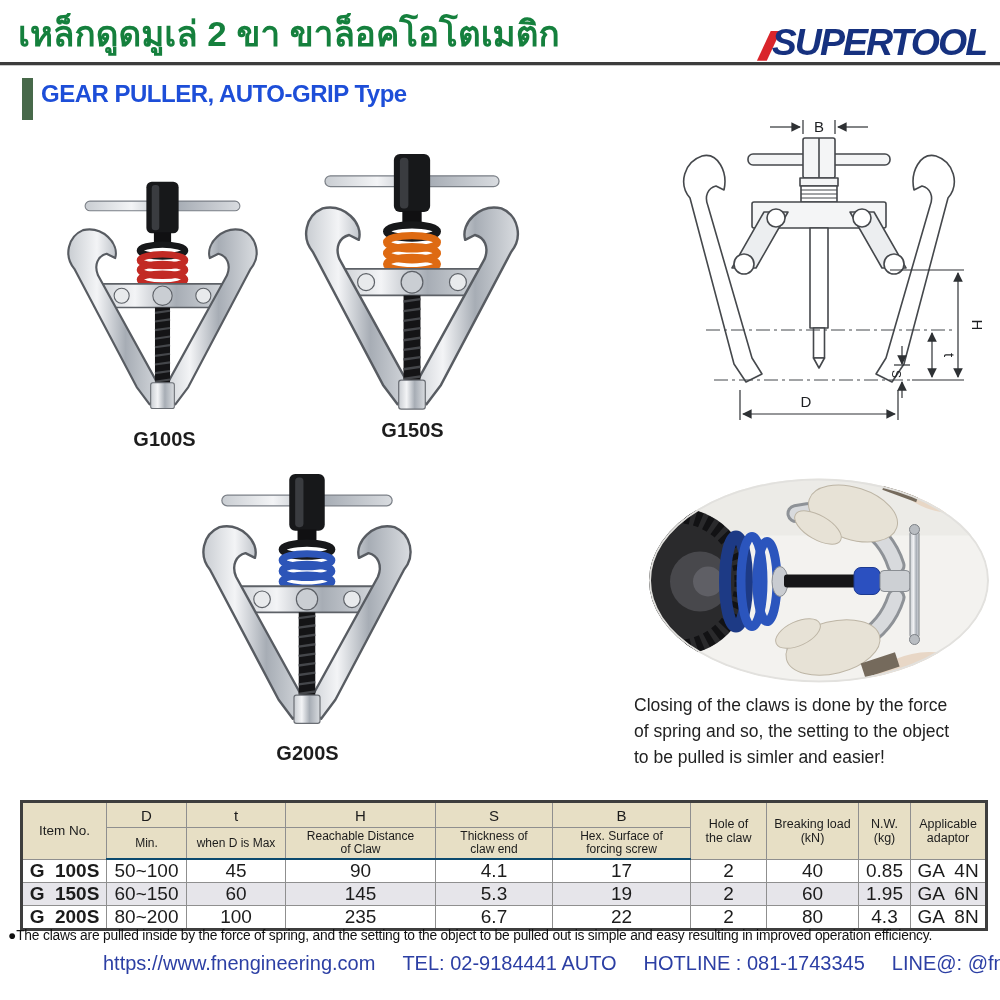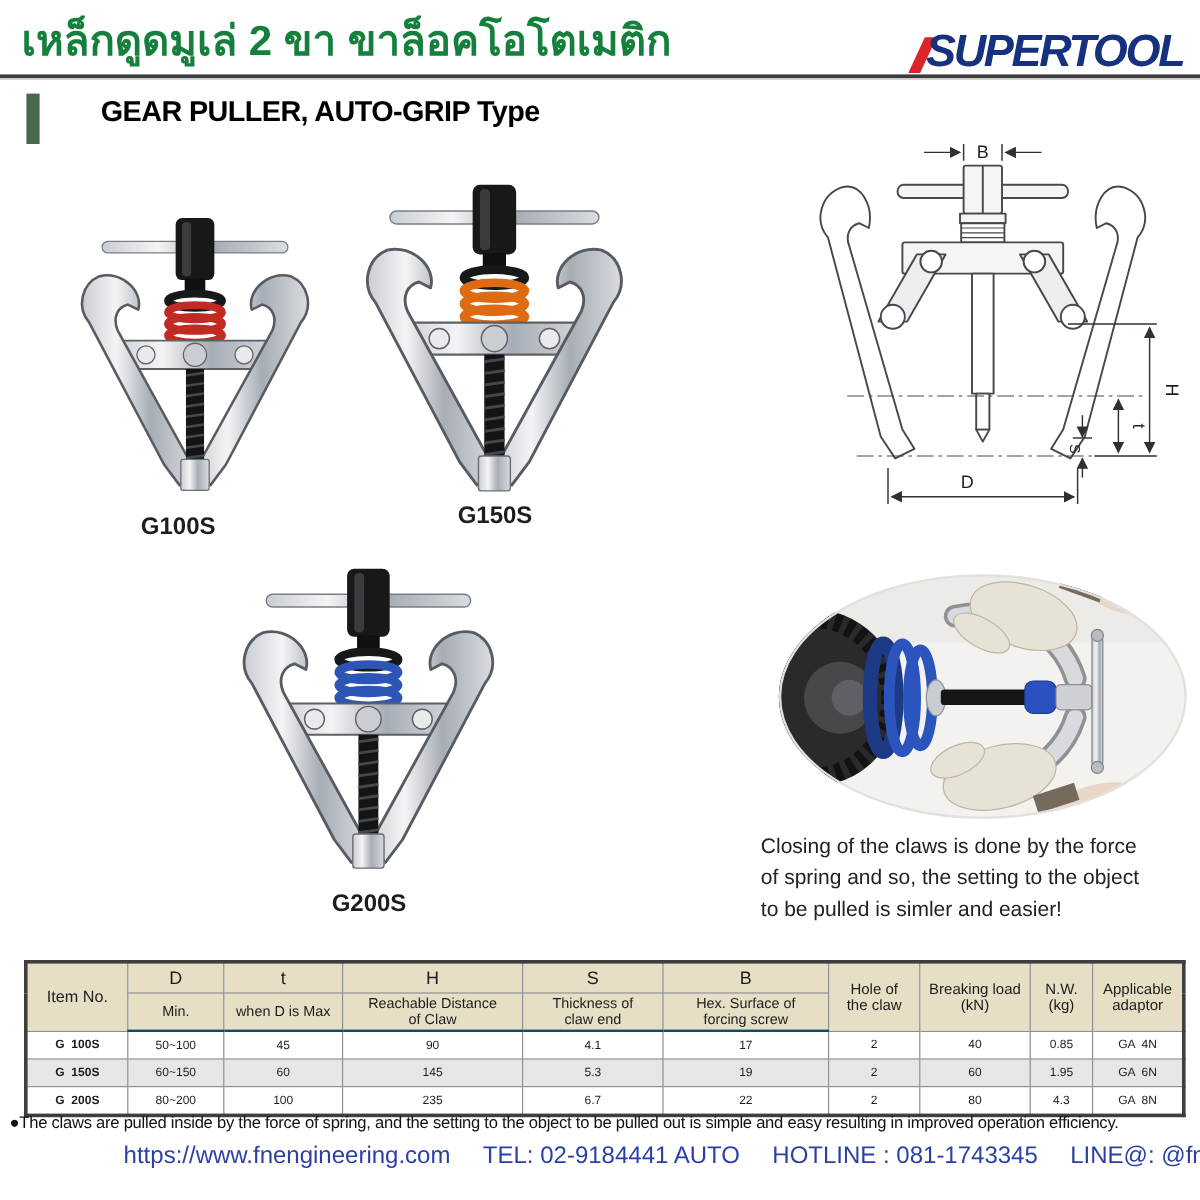--- a/index.html
+++ b/index.html
@@ -7,25 +7,25 @@
         font-family:"Liberation Sans", sans-serif;color:#1c1c1c;}
   .abs{position:absolute;}
 
   
   .thai-title{left:18px;top:6px;font-size:35px;font-weight:bold;color:#15803d;white-space:nowrap;}
   .logo{left:748px;top:14px;width:247px;height:50px;}
   .top-rule{left:0;top:62px;width:1000px;height:3px;background:#3c3c3c;border-bottom:1px solid #c9c9c9;}
 
   
   .green-bar{left:22px;top:78px;width:11px;height:42px;background:#47694a;}
-  .section-title{left:41px;top:80px;font-size:24px;font-weight:bold;color:#000000;letter-spacing:-0.5px;margin-left:43px;}
+  .section-title{left:41px;top:80px;font-size:24px;font-weight:bold;color:#1d4ed8;letter-spacing:-0.5px;}
 
   
   .model-label{font-size:20px;font-weight:bold;text-align:center;color:#1d1d1d;}
-  .lbl1{left:41px;top:428px;width:215px;}
+  .lbl1{left:57px;top:428px;width:215px;}
   .lbl2{left:290px;top:419px;width:245px;}
   .lbl3{left:170px;top:742px;width:275px;text-align:center;}
 
   .puller{display:block;}
   .p1{left:55px;top:175px;width:215px;height:250px;}
   .p2{left:288px;top:148px;width:248px;height:278px;}
   .p3{left:168px;top:468px;width:278px;height:272px;}
 
   .diagram{left:650px;top:110px;width:340px;height:334px;}
   .use-photo{left:648px;top:476px;width:342px;height:210px;}
@@ -35,21 +35,21 @@
   
   .spec-table-wrap{left:20px;top:800px;width:965px;}
   table.spec{border-collapse:collapse;table-layout:fixed;width:965px;border:3px solid #3e3e3e;}
   table.spec th, table.spec td{border:1px solid #8f8f8f;text-align:center;vertical-align:middle;padding:0 2px;}
   table.spec thead th{background:#e7dfc5;font-weight:normal;}
   table.spec thead tr:last-child th{border-bottom:2px solid #0c4a6e;}
   th.col-letter{font-size:15px;height:24px;}
   th.col-sub{font-size:12px;line-height:13px;height:30px;white-space:pre-line;}
   th.col-span{font-size:12.5px;line-height:14px;white-space:pre-line;}
   th.col-item{font-size:13.5px;}
-  tbody td{font-size:10px;height:22px;background:#ffffff;border-top:1px solid #bdbdbd;}
+  tbody td{font-size:19px;height:22px;background:#ffffff;border-top:1px solid #bdbdbd;}
   tbody tr.stripe td{background:#e6e5ea;}
   tbody td.item-cell{font-weight:bold;white-space:pre;}
   tbody td.adaptor-cell{white-space:pre;}
 
   .footnote{left:8px;top:928px;width:988px;font-size:13.8px;color:#111;white-space:nowrap;letter-spacing:-0.2px;}
 
   .contact{left:0;top:952px;width:988px;display:flex;gap:27px;padding-left:55px;box-sizing:border-box;
            font-size:20px;color:#2c3fa4;white-space:nowrap;margin-left:48px;}
 </style>
 </head>

